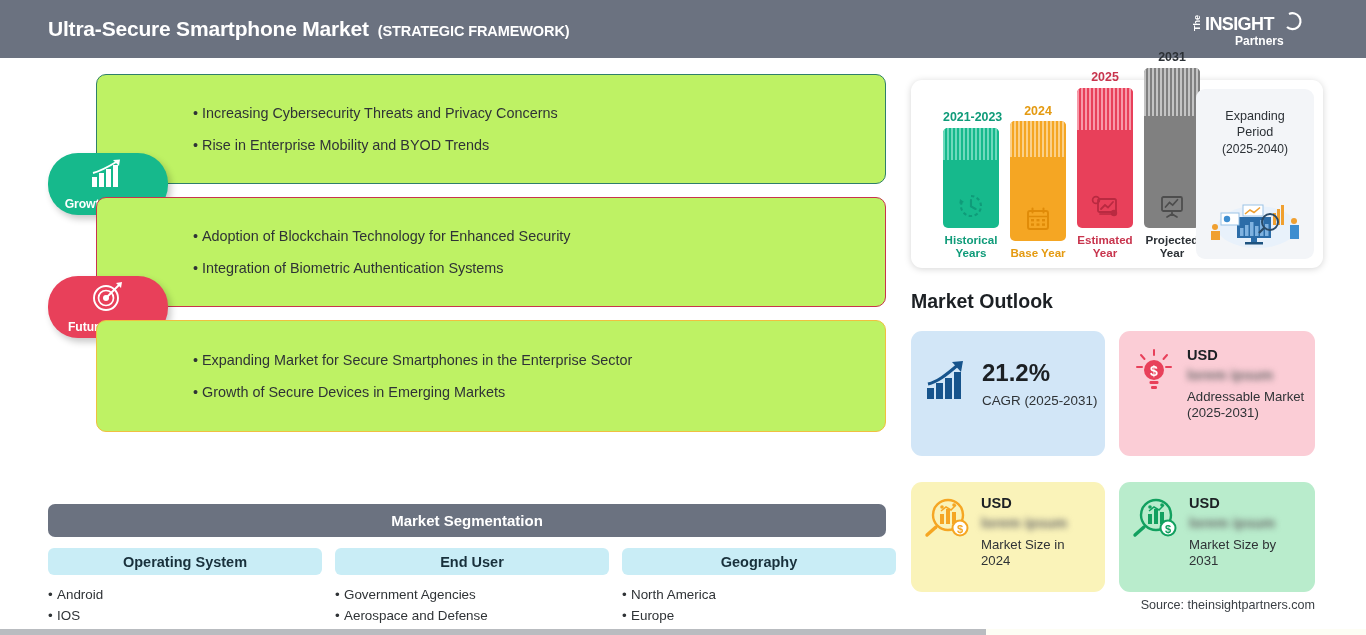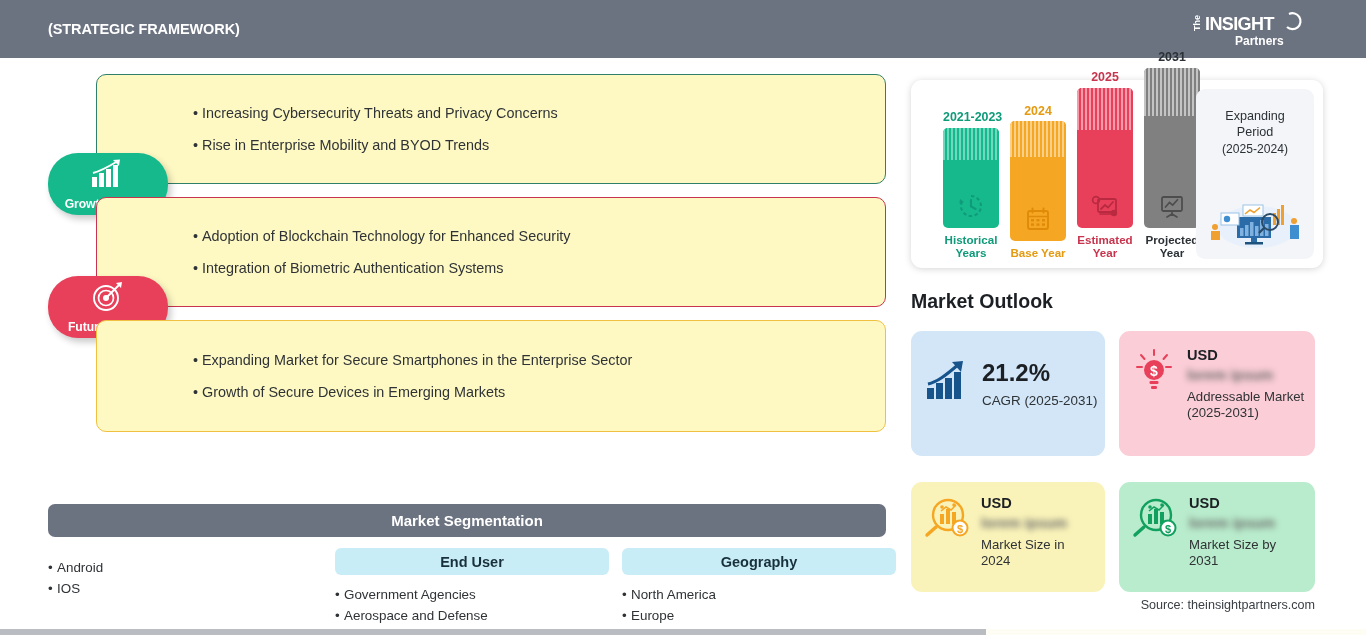--- a/index.html
+++ b/index.html
@@ -18,21 +18,21 @@
   .header-title-wrap { display:flex; align-items:baseline; gap:9px; margin-left:48px; }
   .header-title { color:#fff; font-size:21px; font-weight:bold; letter-spacing:-.2px; }
   .header-sub { color:#fff; font-size:14.5px; font-weight:bold; letter-spacing:-.1px; }
   .logo { position:absolute; right:58px; top:9px; width:120px; height:42px; color:#fff;text-align:right; }
   .logo svg { display:block; }
 
   
   .left { position:absolute; left:0; top:58px; width:900px; height:577px; }
 
   .row { position:absolute; left:96px; width:790px; border-radius:10px;
-         border:1.4px solid #cfcfcf; background:#fef9c3; }
+         border:1.4px solid #cfcfcf; background:#bef264; }
   .row.drivers      { top:16px;  height:110px; border-color:#2f7f6a; }
   .row.trends       { top:139px; height:110px; border-color:#c8344d; }
   .row.opps         { top:262px; height:112px; border-color:#f0c040; }
 
   .row-bullets { position:absolute; left:96px; top:0; height:100%;
                  display:flex; flex-direction:column; justify-content:center; gap:15px; }
   .bullet { font-size:14.4px; color:#2f3336; line-height:1.15; white-space:nowrap; }
   .bullet .dot { display:inline-block; width:9px; color:#2f3336; }
 
   .badge {
@@ -129,20 +129,21 @@
   .footer-strip { position:absolute; left:0; bottom:0; width:1366px; height:6px; background:#b9bcc0; }
   .footer-strip .wh { position:absolute; right:0; top:0; width:380px; height:6px; background:#fdfdf4; }
 </style>
 </head>
 <body>
 
 <div class="page">
 
   <div class="header">
     <div class="header-title-wrap">
+      <span class="header-title">Ultra-Secure Smartphone Market</span>
       <span class="header-sub">(STRATEGIC FRAMEWORK)</span>
     </div>
     <div class="logo">
       <svg width="120" height="42" viewBox="0 0 120 42" aria-hidden="true">
         <text x="6" y="16" fill="#fff" font-family="Liberation Sans, sans-serif" font-size="9" font-weight="bold" transform="rotate(-90 12 16)">The</text>
         <text x="17" y="21" fill="#fff" font-family="Liberation Sans, sans-serif" font-size="18" font-weight="bold" letter-spacing="-0.6">INSIGHT</text>
         <path d="M101 5 a8 8 0 1 1 -2 13" fill="none" stroke="#fff" stroke-width="2.2"></path>
         <text x="47" y="36" fill="#fff" font-family="Liberation Sans, sans-serif" font-size="12" font-weight="bold">Partners</text>
       </svg>
     </div>
@@ -188,20 +189,21 @@
     <div class="row opps">
       <div class="row-bullets">
         <div class="bullet"><span class="dot">•</span><span>Expanding Market for Secure Smartphones in the Enterprise Sector</span></div>
         <div class="bullet"><span class="dot">•</span><span>Growth of Secure Devices in Emerging Markets</span></div>
       </div>
     </div>
 
     <div class="seg-banner">Market Segmentation</div>
 
     <div class="seg-col c1">
+      <div class="seg-head">Operating System</div>
       <div class="seg-list">
         <div class="seg-item"><span class="dot">•</span><span>Android</span></div>
         <div class="seg-item"><span class="dot">•</span><span>IOS</span></div>
       </div>
     </div>
 
     <div class="seg-col c2">
       <div class="seg-head">End User</div>
       <div class="seg-list">
         <div class="seg-item"><span class="dot">•</span><span>Government Agencies</span></div>
@@ -286,21 +288,21 @@
               <path d="M9 24 l5-3 l5 3" fill="none" stroke="#4d4d4d" stroke-width="1.7" stroke-linecap="round"></path>
             </svg>
           </div>
           <div class="bar-cap" style="color:#2c3136">Projected Year</div>
         </div>
       </div>
 
       <div class="forecast">
         <div class="forecast-t">Expanding</div>
         <div class="forecast-t">Period</div>
-        <div class="forecast-p">(2025-2024)</div>
+        <div class="forecast-p">(2025-2040)</div>
         <div class="forecast-ill">
           <svg width="108" height="56" viewBox="0 0 108 56" aria-hidden="true">
             <ellipse cx="56" cy="34" rx="40" ry="21" fill="#e8f1fb"></ellipse>
             <rect x="36" y="24" width="34" height="21" fill="#2b6ca8"></rect>
             <g fill="#7fb2e0">
               <rect x="39" y="35" width="3.5" height="8"></rect>
                 <rect x="44" y="32" width="3.5" height="11"></rect>
               <rect x="49" y="29" width="3.5" height="14"></rect>
                 <rect x="54" y="33" width="3.5" height="10"></rect>
               <rect x="59" y="27" width="3.5" height="16"></rect>

